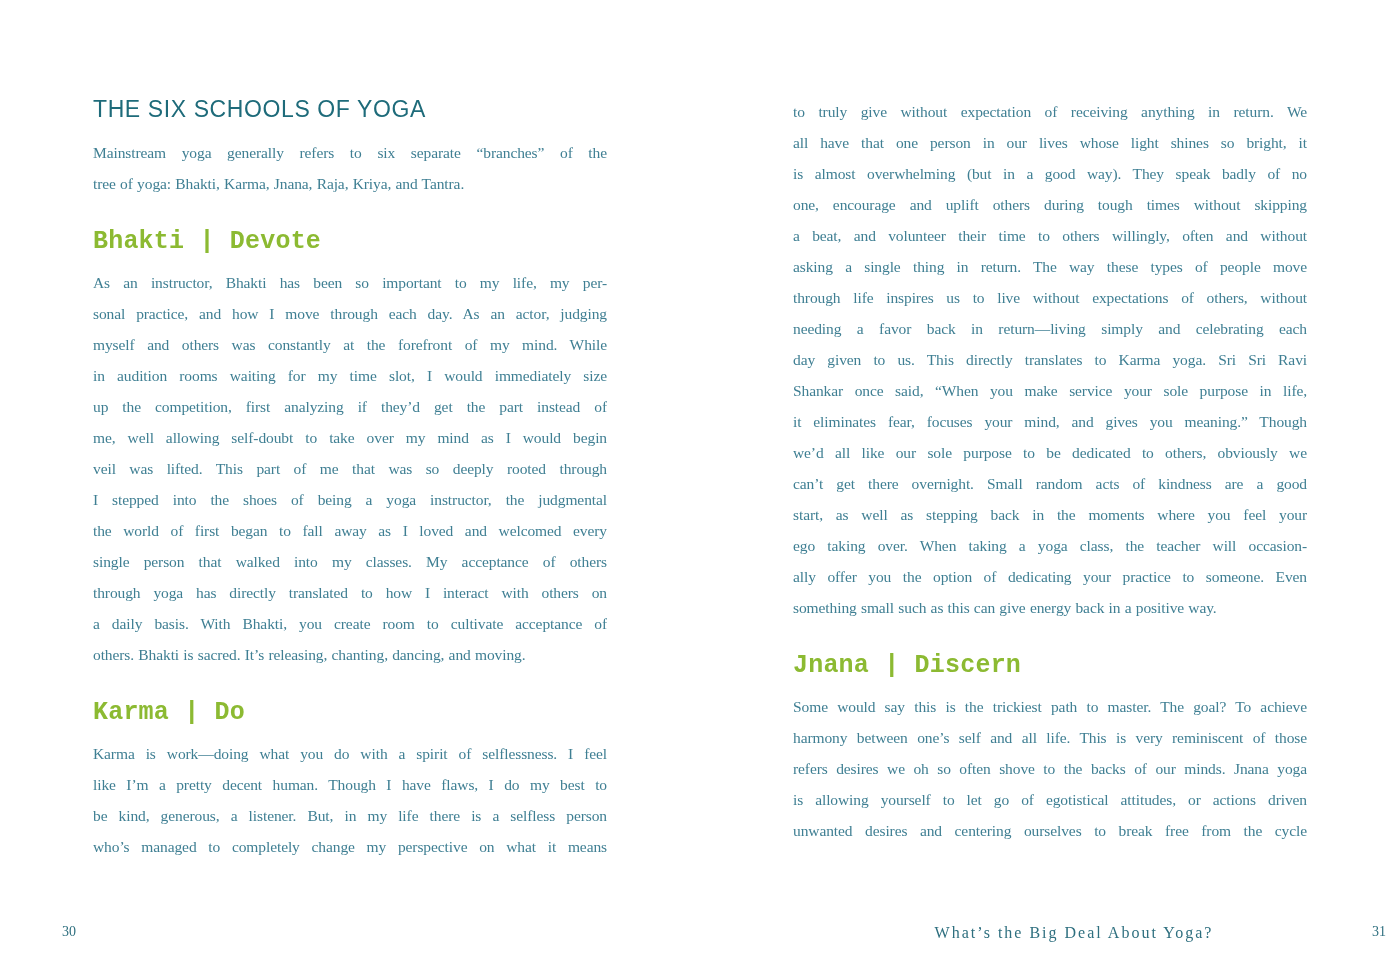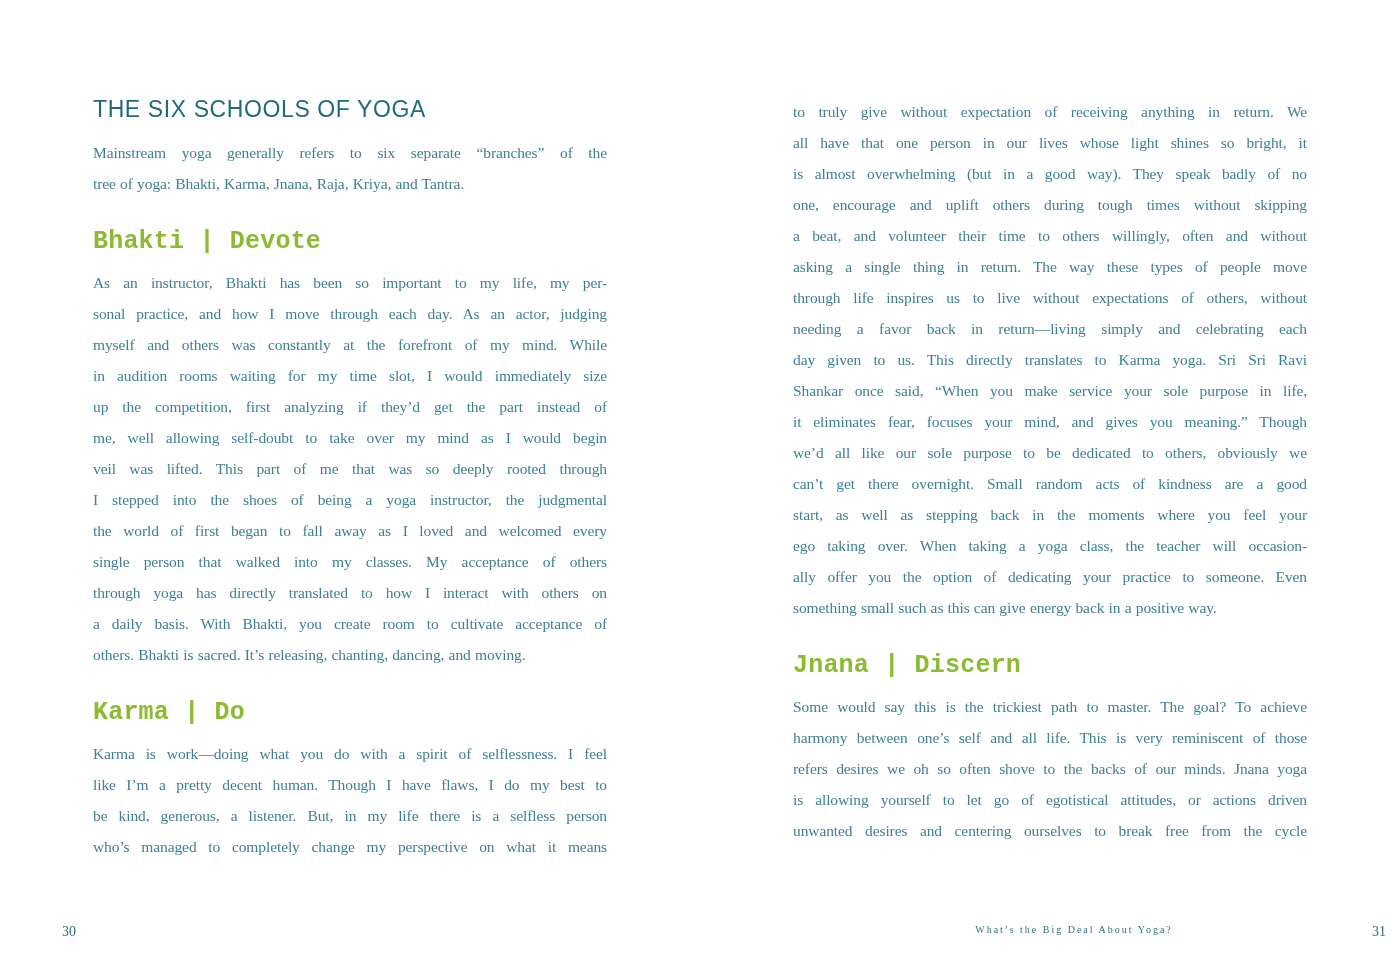--- a/index.html
+++ b/index.html
@@ -61,21 +61,21 @@
     margin-left:24px;
   }
   .running-head{
     position:absolute;
     left:93px;
     width:514px;
     text-align:center;
     font-size:13px;
   }
   .running-head.caps{letter-spacing:3px;}
-  .running-head.titlecase{letter-spacing:2px;font-size:10px;}
+  .running-head.titlecase{letter-spacing:2px;font-size:16px;}
   .page-number{
     position:absolute;
     font-size:14px;
   }
   .page-number.outer-left{left:38px;}
   .page-number.outer-right{right:38px;}
 </style>
 </head>
 <body>
 

